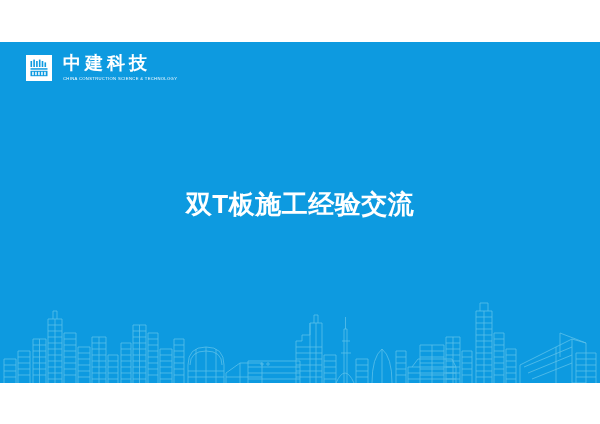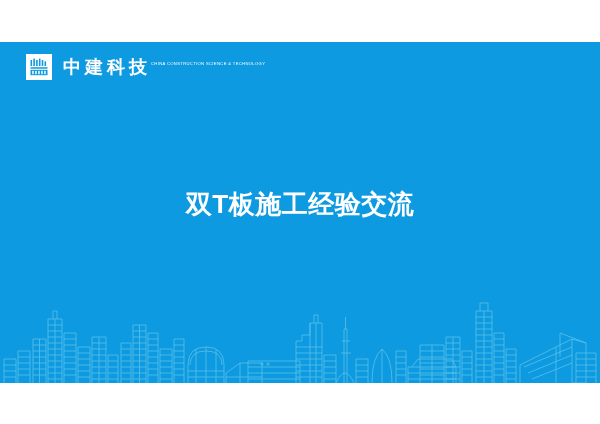--- a/index.html
+++ b/index.html
@@ -45,21 +45,21 @@
     width: 26px;
     height: 26px;
     background: #ffffff;
     display: block;
     flex: 0 0 auto;
   }
 
   #logo-text-block {
     margin-left: 11px;
     display: flex;
-    flex-direction: row;
+    flex-direction: column;
     justify-content: space-between;
   }
 
   #logo-cn {
     color: #ffffff;
     font-size: 18px;
     line-height: 19px;
     letter-spacing: 4px;
     font-weight: 700;
     white-space: nowrap;

